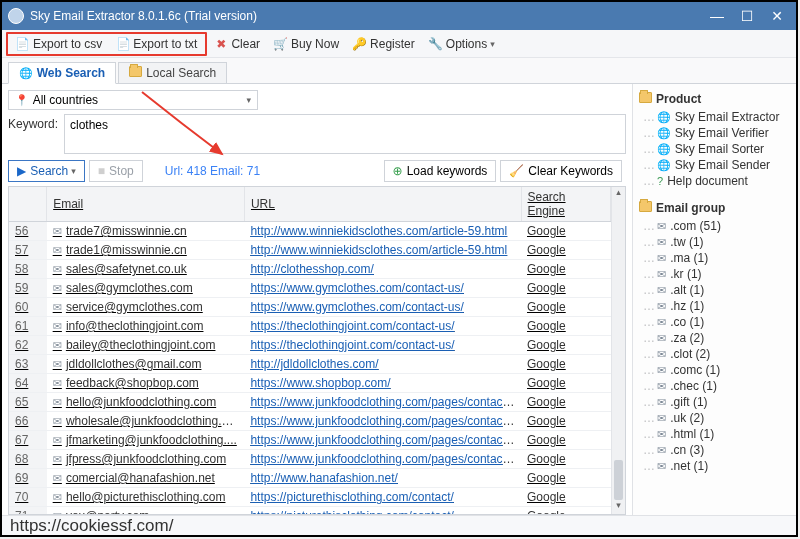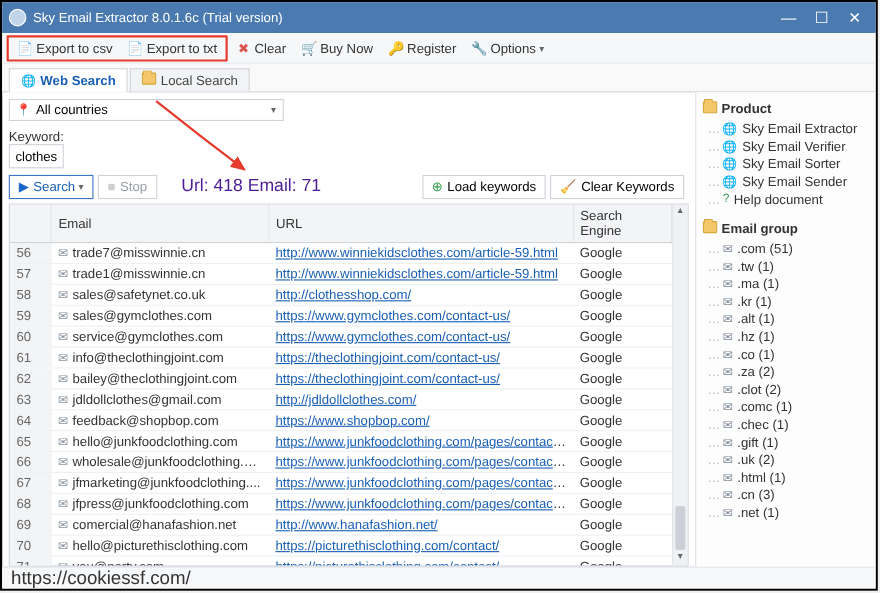--- a/index.html
+++ b/index.html
@@ -93,38 +93,38 @@
 .filters { display: flex; align-items: center; margin: 2px 0 4px 0; }
 .filters .country {
   border: 1px solid #cfd3d9; padding: 2px 6px; display:flex; align-items:center;
   width: 250px; background: #fff;
 }
 .filters .country .pin { color: #3b76c4; margin-right: 4px; font-size: 11px; }
 .exportlinks { margin-left: 70px; }
 .exportlinks a { color: #1a5fb4; text-decoration: underline; margin-left: 6px; cursor:pointer; }
 .exportlinks.red-highlight { padding: 3px 8px; }
 
-.kwrow { display: flex; align-items: flex-start; margin-bottom: 4px; flex-direction: column; }
+.kwrow { display: flex; align-items: flex-start; margin-bottom: 4px; }
 .kwlabel { width: 56px; padding-top: 3px; color: #333; }
 .kwbox { flex:1; border:1px solid #cfd3d9; height:40px; padding:3px 5px; background:#fff; }
 
 .controls { display: flex; align-items: center; margin: 2px 0 4px 0; }
 .btn {
   display:flex; align-items:center; padding: 3px 8px;
   border:1px solid #cfd3d9; background:#fff; cursor:pointer;
   margin-right: 4px;
 }
 .btn .ic { margin-right: 4px; }
 .btn.primary { border-color:#3b76c4; color:#1a5fb4; }
 .btn.disabled { color:#9aa0a8; }
-.status-text { color:#4c1d95; margin-left: 18px; font-size:16px; }
+.status-text { color:#3b82f6; margin-left: 18px; font-size:12px; }
 
 .table-wrap { flex:1; border:1px solid #d0d4da; display:flex; min-height:0; }
 .table-scroll { flex:1; overflow:hidden; }
-table.grid { width:100%; border-collapse: collapse; font-size:12px; }
+table.grid { width:100%; border-collapse: collapse; font-size:12px;text-decoration:underline; }
 table.grid th {
   background:#f3f4f6; text-align:left; padding:3px 6px;
   border-bottom:1px solid #d0d4da; border-right:1px solid #e2e4e8;
   font-weight:400; color:#333;
 }
 table.grid td {
   padding:2px 6px; border-bottom:1px solid #eef0f3; color:#333;
   white-space:nowrap; overflow:hidden; text-overflow:ellipsis; max-width:0;
 }
 table.grid td.idx { background:#f3f4f6; text-align:left; color:#666; width:34px; padding-right:8px; }

